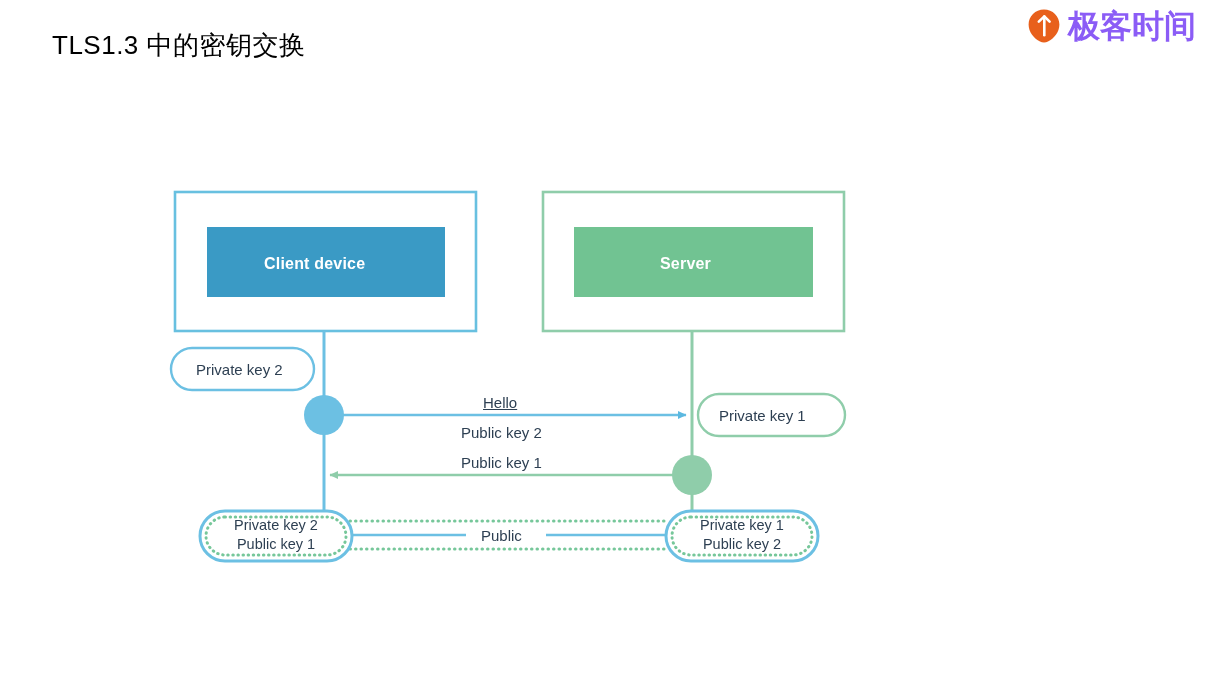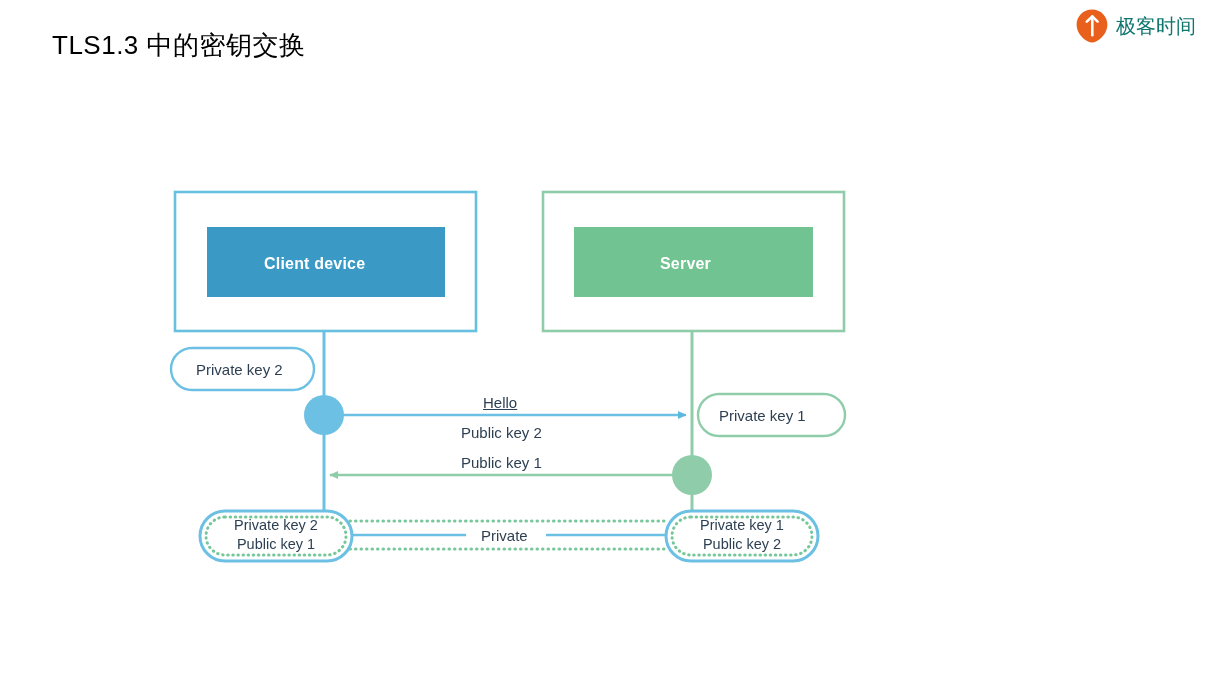--- a/index.html
+++ b/index.html
@@ -33,23 +33,23 @@
   #brand-logo {
     position: absolute;
     right: 24px;
     top: 8px;
     display: flex;
     align-items: center;
     gap: 7px;
   }
   #brand-logo .logo-mark { display:block; width: 34px; height: 36px; }
   #brand-logo .logo-text {
-    font-size: 20px;
-    font-weight: 400;
-    color: #0f766e;
+    font-size: 32px;
+    font-weight: 700;
+    color: #8b5cf6;
     font-family: "DejaVu Sans", "Liberation Sans", sans-serif;
     letter-spacing: 0px;
     line-height: 1;
   }
 
   
   #diagram {
     position: absolute;
     left: 0;
     top: 0;
@@ -164,15 +164,15 @@
   <div class="pill-label" style="left:200px; top:516px; width:152px;">
     <div>Private key 2</div>
     <div>Public key 1</div>
   </div>
 
   <div class="pill-label" style="left:666px; top:516px; width:152px;">
     <div>Private key 1</div>
     <div>Public key 2</div>
   </div>
 
-  <div class="d-label" style="left:481px; top:527px;">Private</div>
+  <div class="d-label" style="left:481px; top:527px;">Public</div>
 
 </div>
 
 </body></html>

